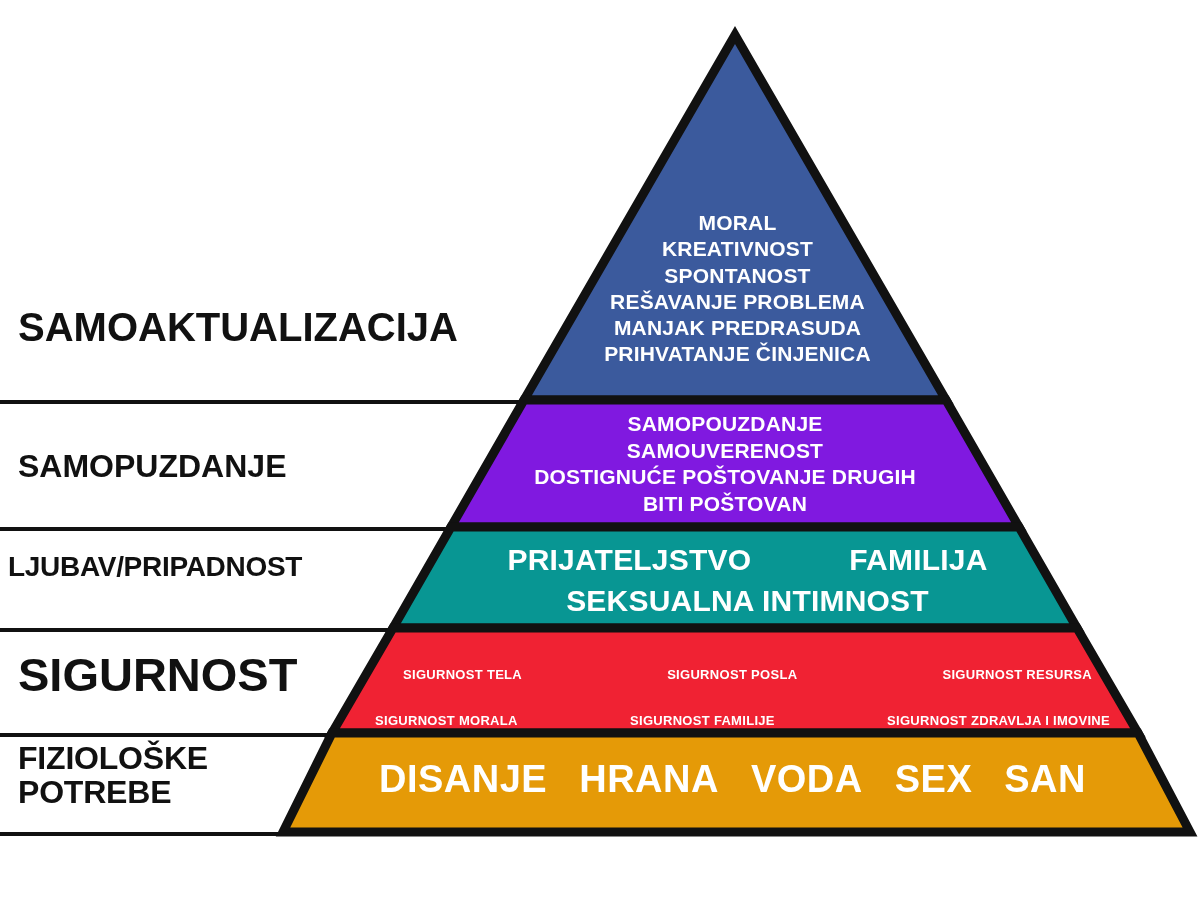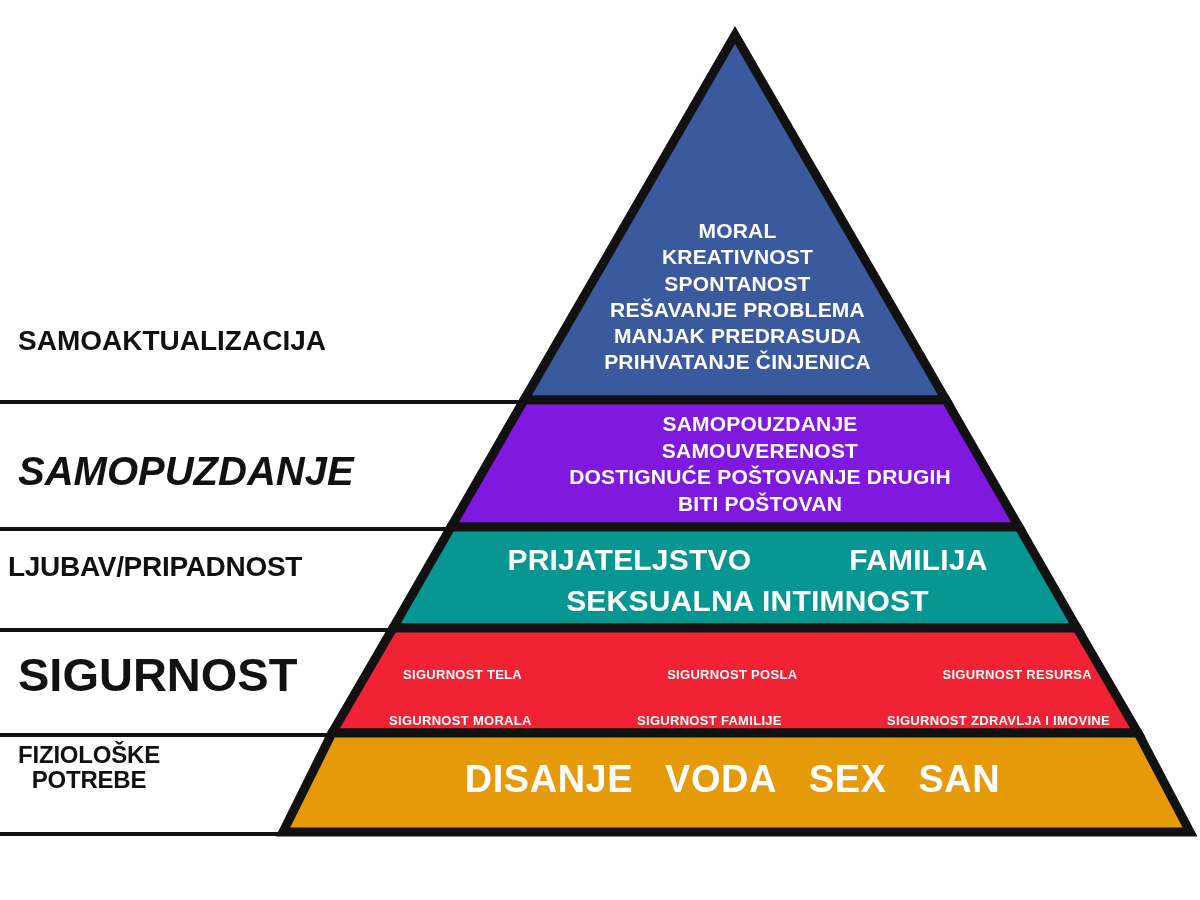--- a/index.html
+++ b/index.html
@@ -24,25 +24,25 @@
     display: flex;
     align-items: center;
     color: #111111;
     font-weight: 700;
     letter-spacing: -0.5px;
     line-height: 1.05;
     white-space: pre-line;
     text-transform: uppercase;
   }
 
-  #lbl-self     { top: 326px; left: 18px; font-size: 28px; letter-spacing: 0px; }
-  #lbl-esteem   { top: 450px; left: 18px; font-size: 40px; letter-spacing: 0px; font-style: italic; }
+  #lbl-self     { top: 306px; left: 18px; font-size: 40px; letter-spacing: 0px; }
+  #lbl-esteem   { top: 450px; left: 18px; font-size: 32px; letter-spacing: 0px; }
   #lbl-love     { top: 552px; left: 8px; font-size: 28px; letter-spacing: -0.3px; }
   #lbl-safety   { top: 650px; left: 18px; font-size: 47px; letter-spacing: 0px; }
-  #lbl-physio   { top: 742px; left: 18px; font-size: 24px; letter-spacing: -0.2px; text-align: center; }
+  #lbl-physio   { top: 742px; left: 18px; font-size: 32px; letter-spacing: -0.2px; }
 
   
   .divider {
     position: absolute;
     left: 0;
     height: 4px;
     background: #111111;
   }
   #div-1 { top: 400px;  width: 520px; }
   #div-2 { top: 527px;  width: 470px; }
@@ -71,26 +71,25 @@
     line-height: 1.14;
     pointer-events: none;
   }
 
   #txt-self {
     top: 210px;
     left: 585px;
     width: 305px;
     font-size: 21px;
     line-height: 1.25;
-    margin-top: 8px;
   }
 
   #txt-esteem {
     top: 411px;
-    left: 515px;
+    left: 480px;
     width: 490px;
     font-size: 21px;
     line-height: 1.27;
   }
 
   #txt-love {
     top: 540px;
     left: 440px;
     width: 615px;
     font-size: 30px;
@@ -109,21 +108,21 @@
     font-size: 13px;
     line-height: 1.0;
     letter-spacing: 0.3px;
   }
   #txt-red .red-row {
     display: flex;
     justify-content: space-between;
     align-items: center;
   }
   #txt-red .red-row.r1 { padding: 12px 18px 0 28px; }
-  #txt-red .red-row.r2 { padding: 33px 0 0 0; margin-left: 14px; }
+  #txt-red .red-row.r2 { padding: 33px 0 0 0; }
 
   #txt-physio {
     top: 758px;
     left: 300px;
     width: 865px;
     font-size: 38px;
     letter-spacing: 0.5px;
   }
   #txt-physio .phys-row {
     display: flex;
@@ -197,19 +196,20 @@
     <div class="red-row r2">
       <span>SIGURNOST MORALA</span>
       <span>SIGURNOST FAMILIJE</span>
       <span>SIGURNOST ZDRAVLJA I IMOVINE</span>
     </div>
   </div>
 
   <div class="band-text" id="txt-physio">
     <div class="phys-row">
       <span>DISANJE</span>
+      <span>HRANA</span>
       <span>VODA</span>
       <span>SEX</span>
       <span>SAN</span>
     </div>
   </div>
 
 </div>
 
 </body></html>

